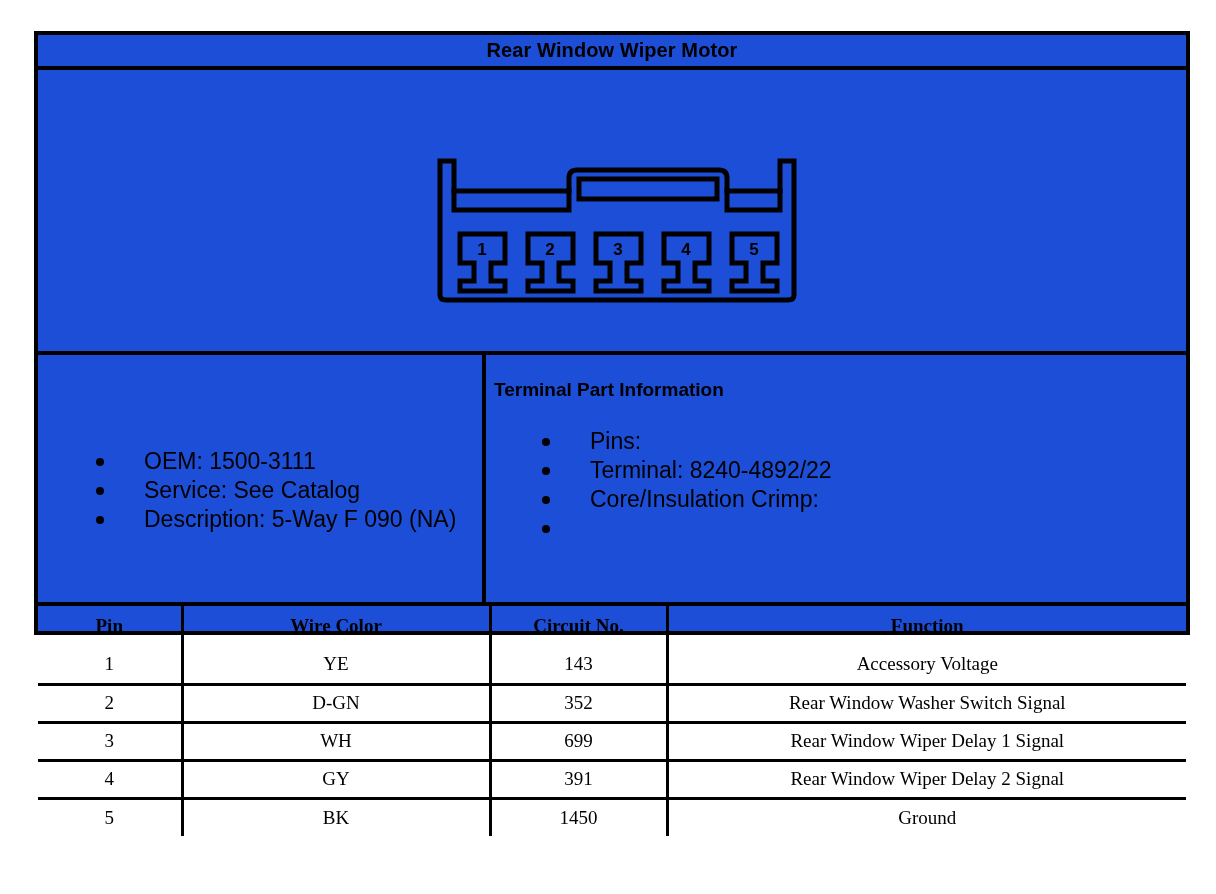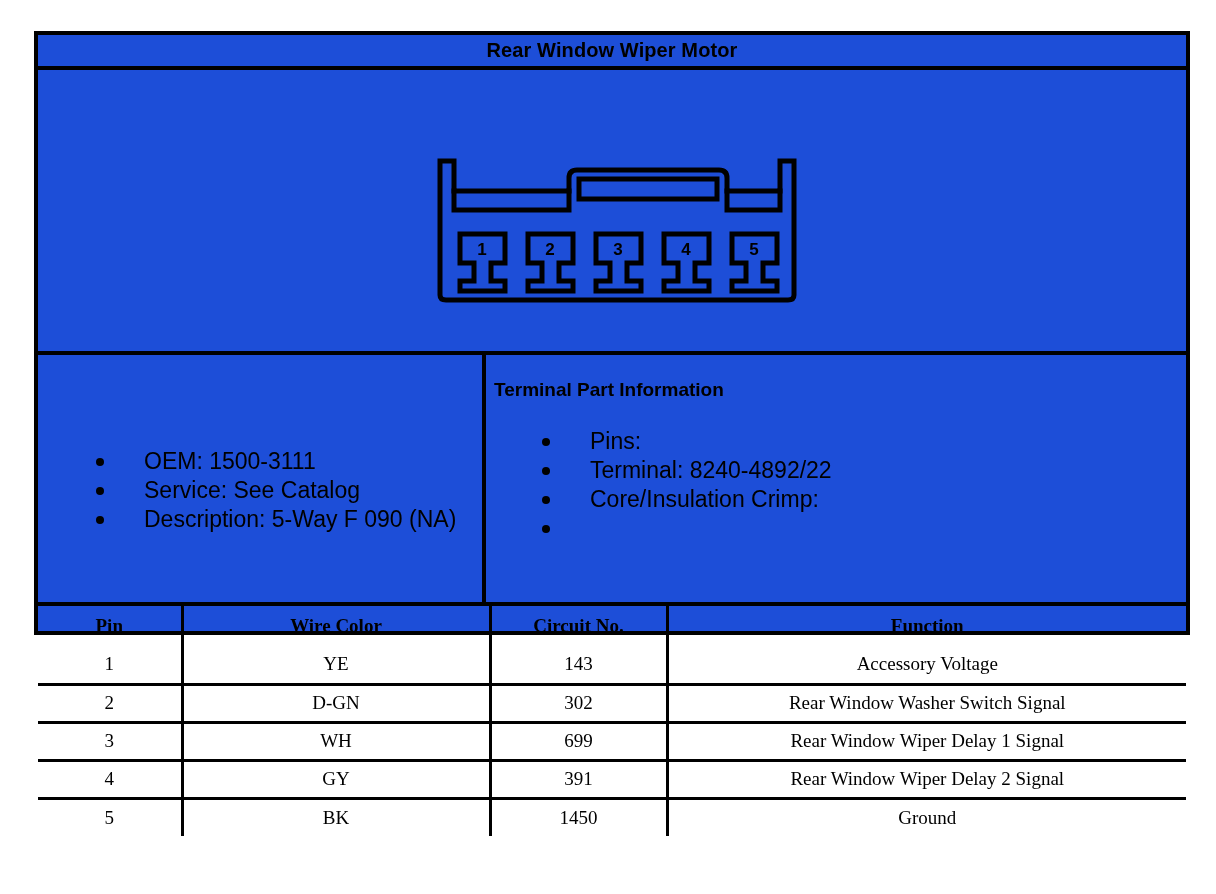--- a/index.html
+++ b/index.html
@@ -293,21 +293,21 @@
     <tbody>
       <tr>
         <td>1</td>
         <td>YE</td>
         <td>143</td>
         <td class="cell-function">Accessory Voltage</td>
       </tr>
       <tr>
         <td>2</td>
         <td>D-GN</td>
-        <td>302</td>
+        <td>352</td>
         <td class="cell-function">Rear Window Washer Switch Signal</td>
       </tr>
       <tr>
         <td>3</td>
         <td>WH</td>
         <td>699</td>
         <td class="cell-function">Rear Window Wiper Delay 1 Signal</td>
       </tr>
       <tr>
         <td>4</td>

